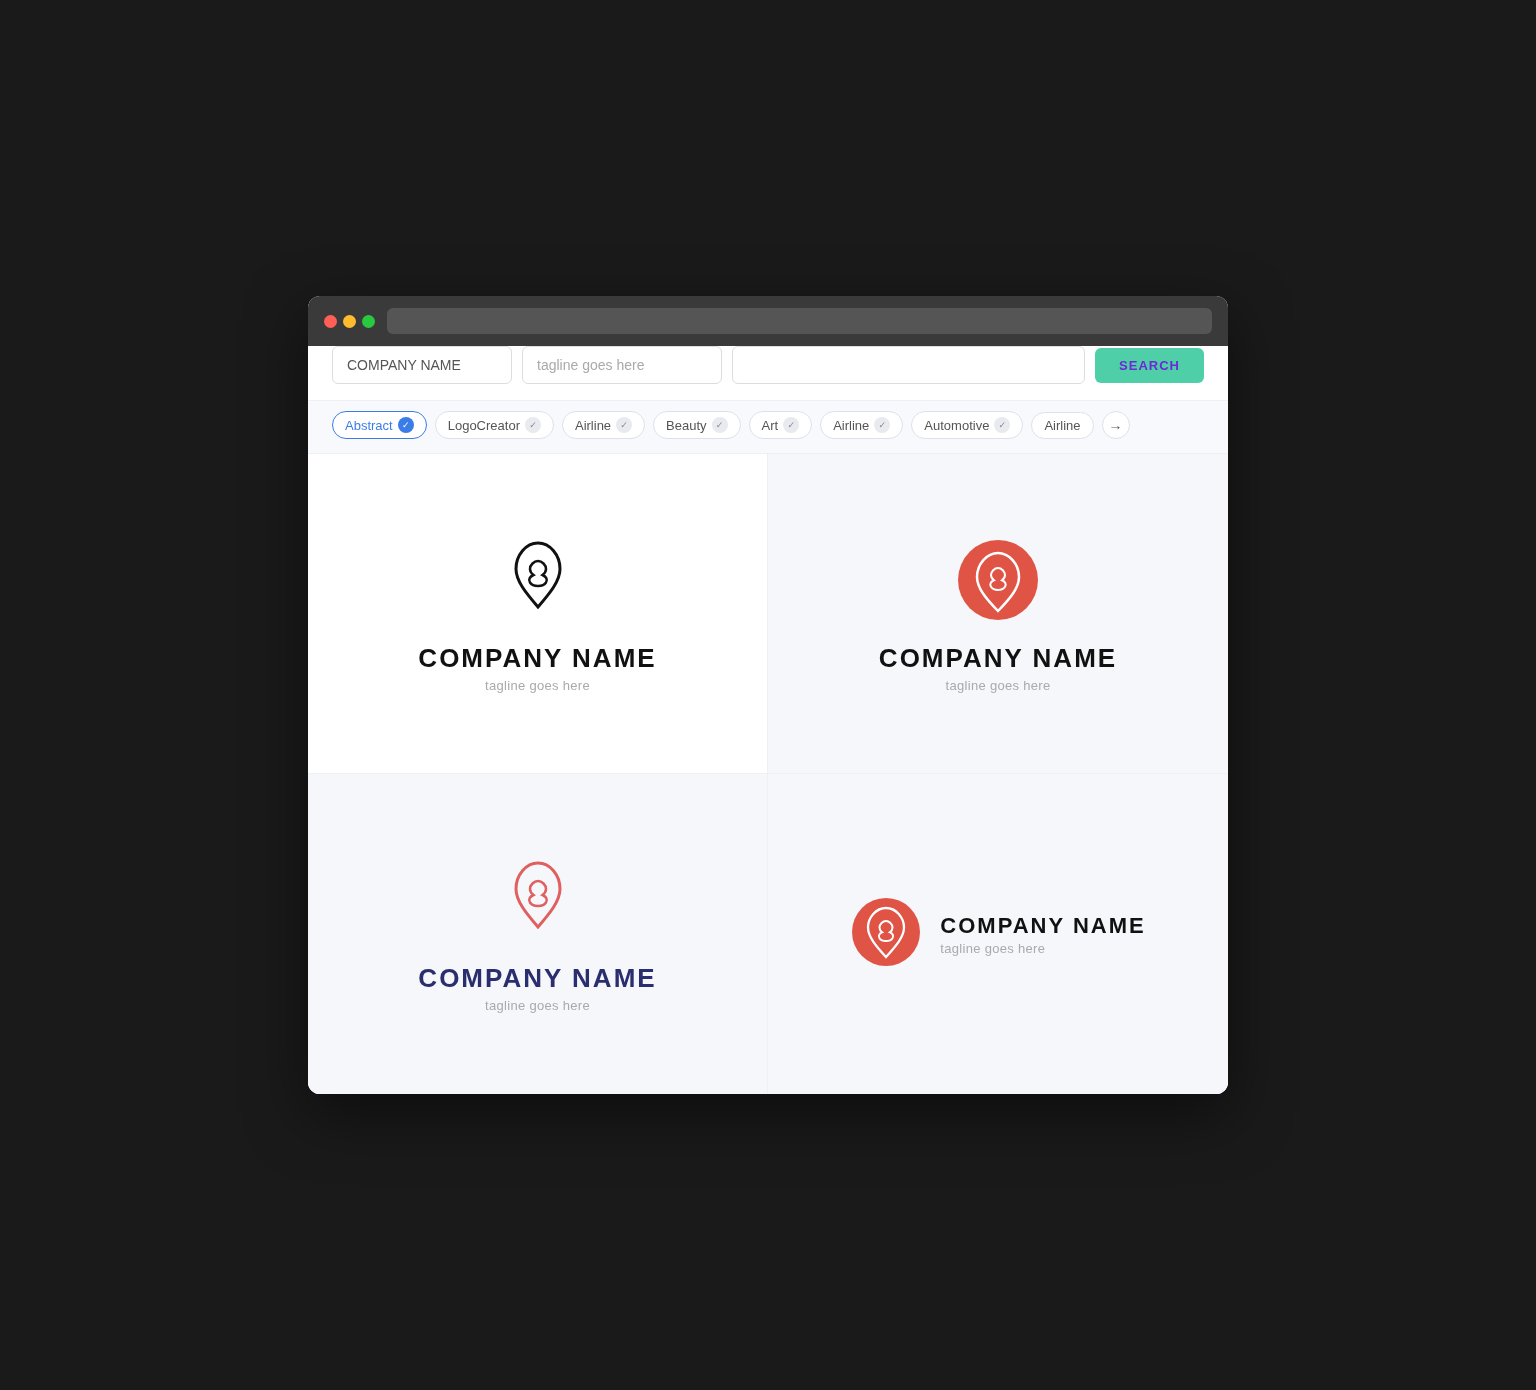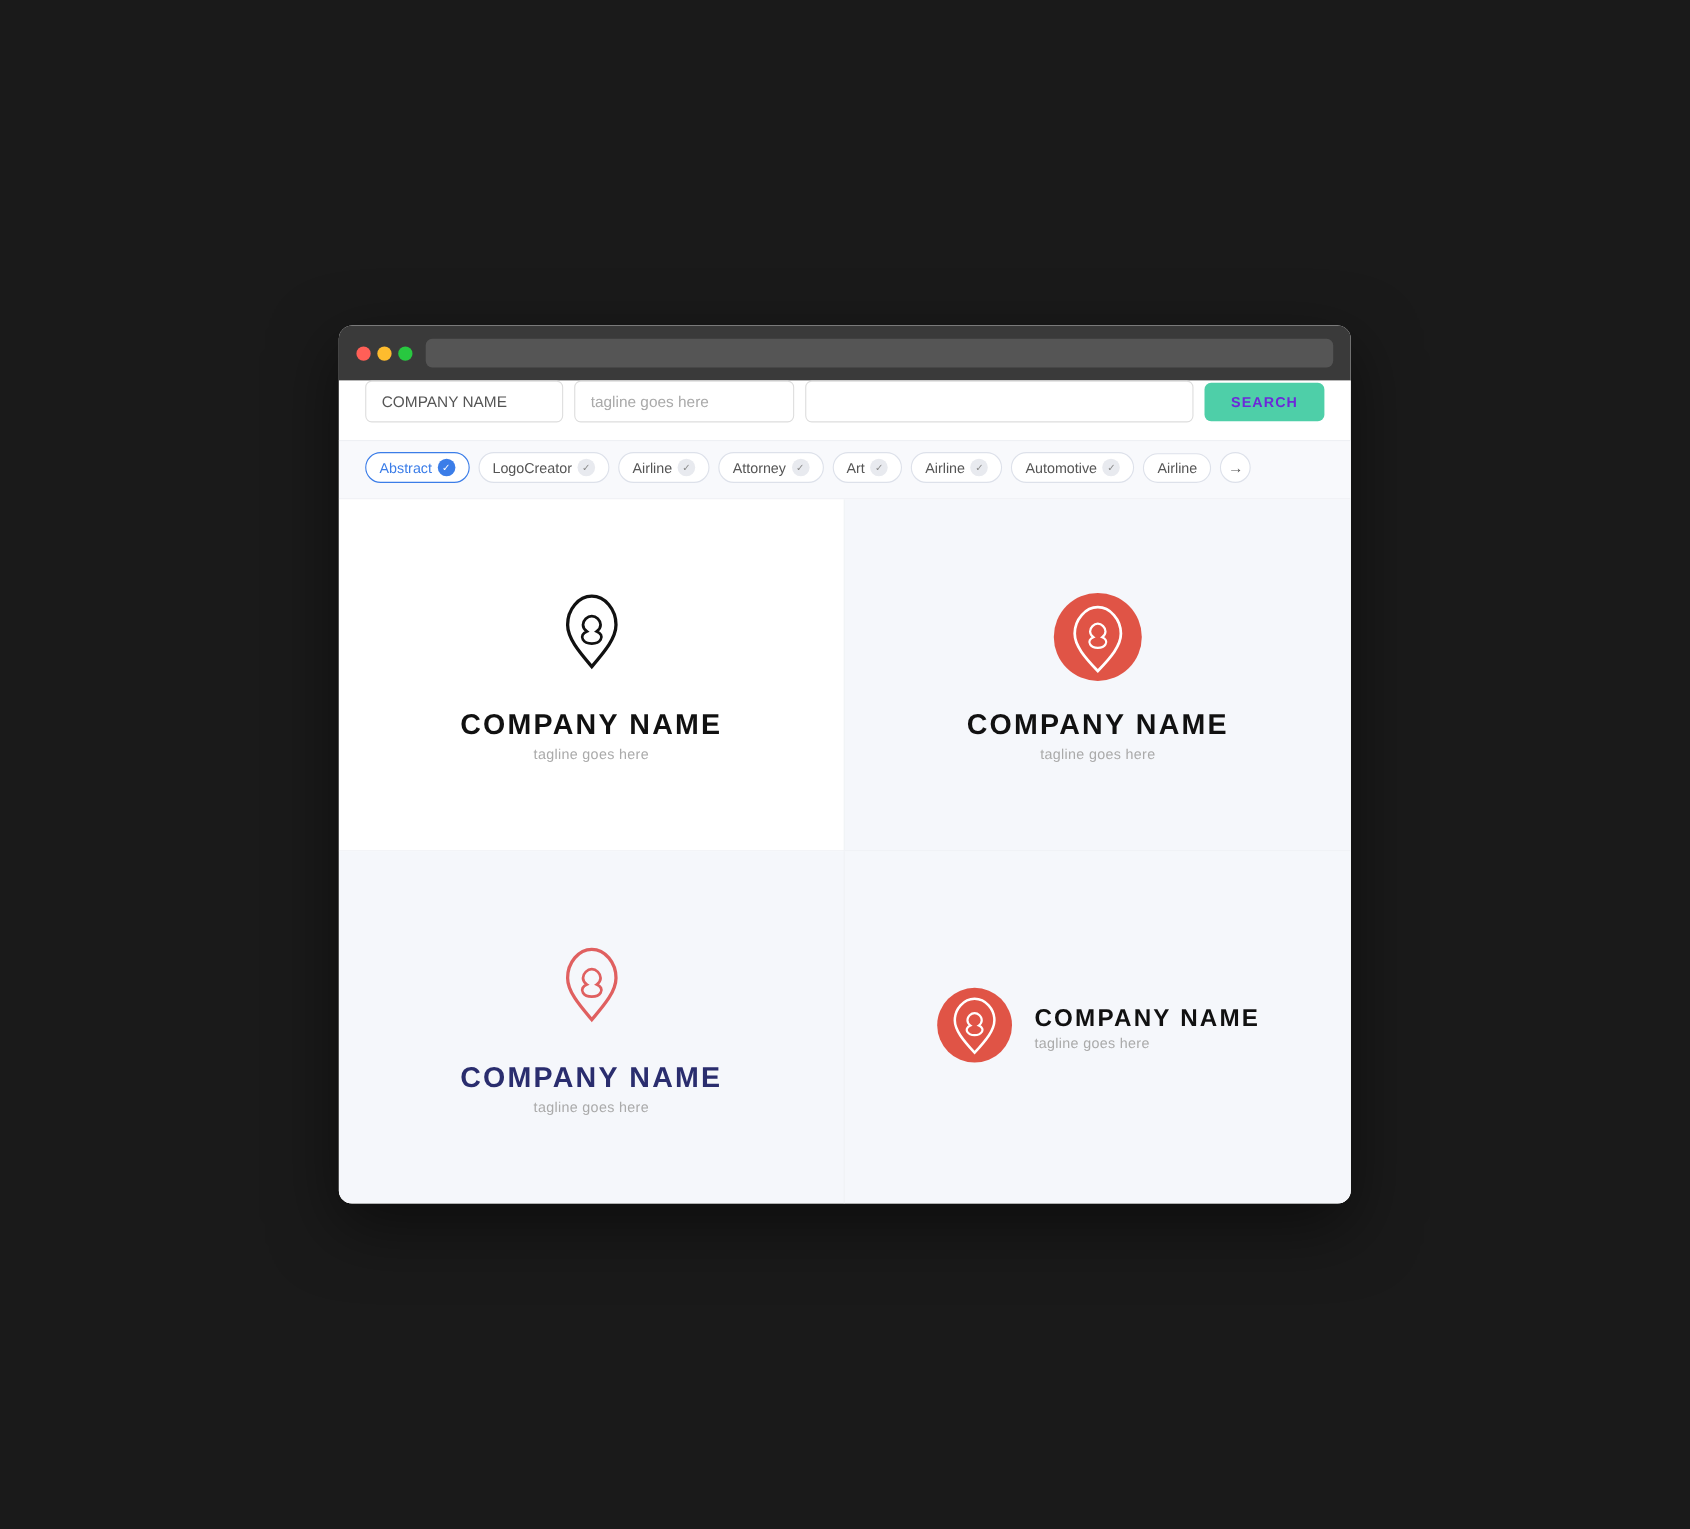--- a/index.html
+++ b/index.html
@@ -224,21 +224,21 @@
       </div>
       <div class="filter-tag">
         <span>LogoCreator</span>
         <span class="check-icon">✓</span>
       </div>
       <div class="filter-tag">
         <span>Airline</span>
         <span class="check-icon">✓</span>
       </div>
       <div class="filter-tag">
-        <span>Attorney</span>
+        <span>Beauty</span>
         <span class="check-icon">✓</span>
       </div>
       <div class="filter-tag">
         <span>Art</span>
         <span class="check-icon">✓</span>
       </div>
       <div class="filter-tag">
         <span>Airline</span>
         <span class="check-icon">✓</span>
       </div>

